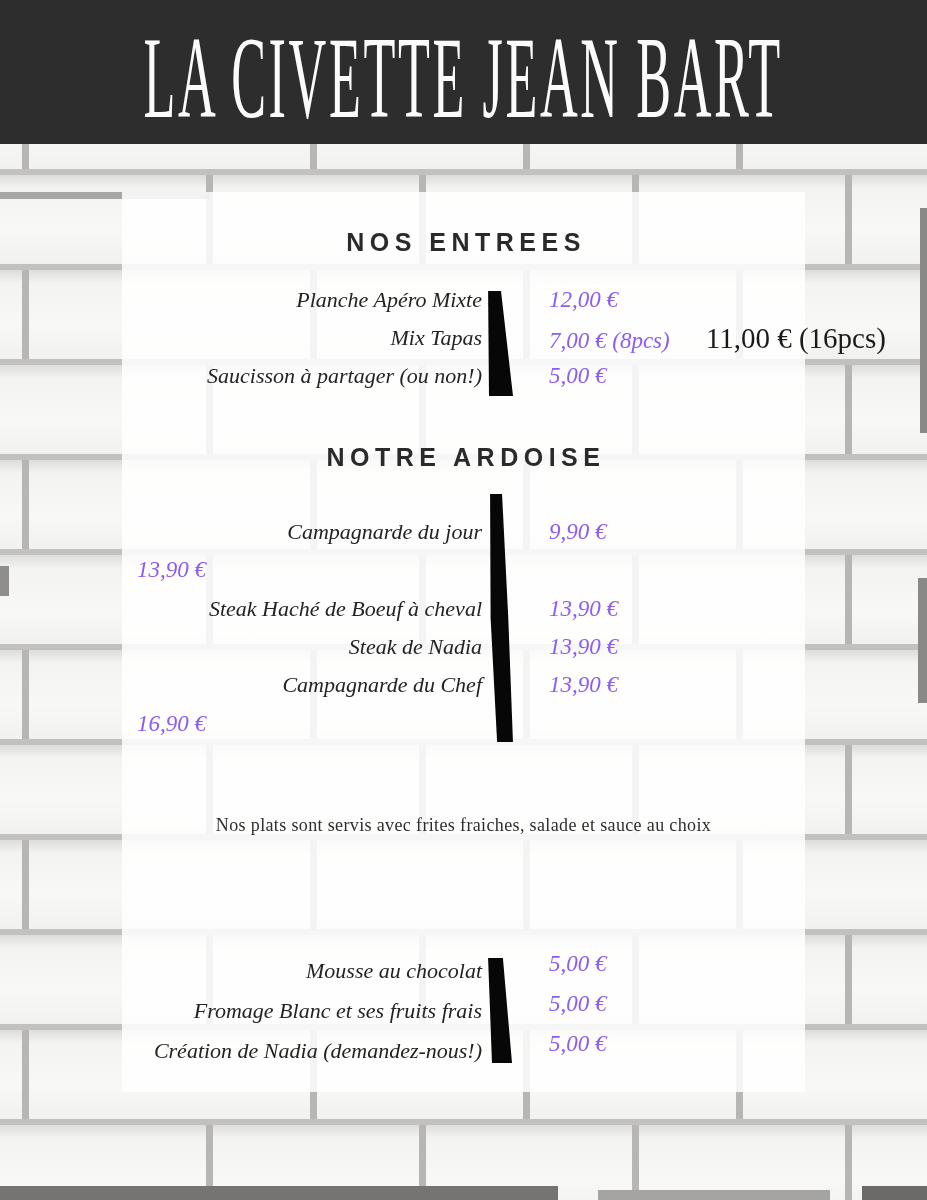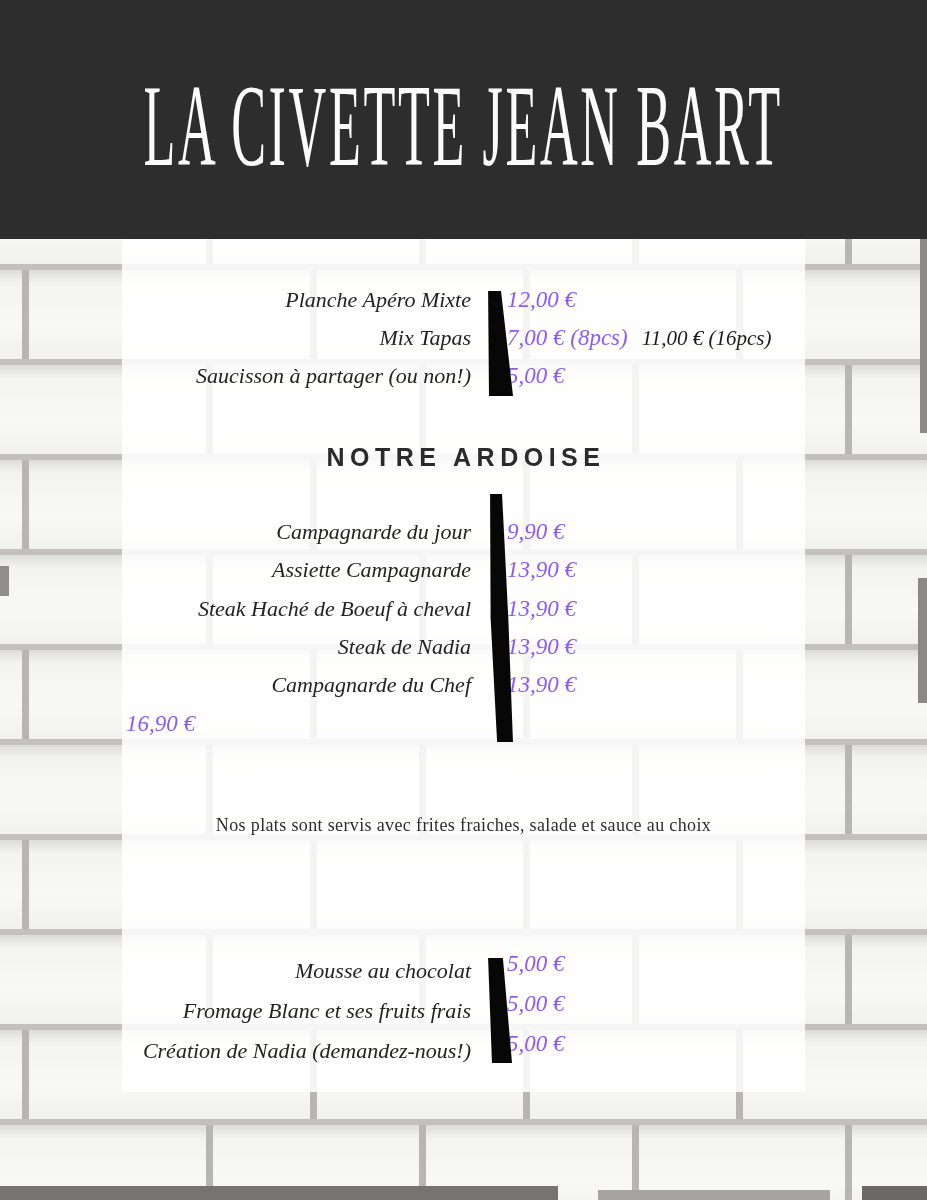--- a/index.html
+++ b/index.html
@@ -12,40 +12,40 @@
     border-bottom:6px solid #c2c1bf;
     background-image:
       repeating-linear-gradient(to right, rgba(0,0,0,0) 0 206px, #b7b6b4 206px 213px),
       linear-gradient(180deg,#dcdcda 0,#f3f3f1 13px,#f8f8f6 55px,#f1f1ef 100%);
     background-position:0 0,0 0;}
   .brick-row.odd{background-position:104px 0,0 0;}
 
   .smudge{position:absolute;z-index:1;}
 
   
-  .band{position:absolute;left:0;top:0;width:927px;height:239px;background:#2e2d2d;z-index:3;
+  .band{position:absolute;left:0;top:0;width:927px;height:144px;background:#2e2d2d;z-index:3;
         display:flex;align-items:center;justify-content:center;}
   .restaurant-title{font-family:"Liberation Serif",serif;font-size:116px;line-height:1;
         color:#fbfbfb;letter-spacing:0.05em;white-space:nowrap;
         transform:scaleX(0.45);transform-origin:50% 50%;padding-top:12px;}
 
   
   .panel{position:absolute;left:122px;top:192px;width:683px;height:900px;
          background:rgba(255,255,255,0.85);z-index:2;}
 
   .heading{position:absolute;left:0;width:100%;margin:0;text-align:center;
         font-family:"Liberation Sans",sans-serif;font-weight:700;font-size:25px;line-height:26px;
         letter-spacing:5.5px;padding-left:5px;box-sizing:border-box;color:#2b2a2a;}
 
-  .row{position:absolute;left:4px;width:100%;height:40px;display:grid;
-       grid-template-columns:345px auto;column-gap:36px;align-items:center;}
+  .row{position:absolute;left:15px;width:100%;height:40px;display:grid;
+       grid-template-columns:345px auto;column-gap:67px;align-items:center;}
   .name{font-style:italic;font-size:22px;color:#232323;text-align:right;white-space:nowrap;}
   .price-cell{white-space:nowrap;}
   .price{font-style:italic;font-size:23px;color:#8b5cf6;}
-  .price-2{font-style:italic;font-size:21px;color:#1b1b1b;margin-left:10px;}
+  .price-2{font-size:29px;color:#1b1b1b;margin-left:32px;}
   .price-up{position:relative;top:-7px;}
 
   .stroke{position:absolute;background:#070707;}
   .stroke-1{left:364px;top:99px;width:30px;height:105px;
             clip-path:polygon(7% 0,50% 0,90% 100%,10% 100%);}
   .stroke-2{left:366px;top:302px;width:26px;height:248px;
             clip-path:polygon(8% 0,54% 0,78% 50%,96% 100%,35% 100%,10% 50%);}
   .stroke-3{left:364px;top:766px;width:26px;height:105px;
             clip-path:polygon(8% 0,65% 0,100% 100%,23% 100%);}
 
@@ -80,20 +80,21 @@
   <div class="smudge" style="left:0;top:1186px;width:558px;height:14px;background:#757472;"></div>
   <div class="smudge" style="left:598px;top:1190px;width:232px;height:10px;background:#a5a4a2;"></div>
   <div class="smudge" style="left:862px;top:1186px;width:65px;height:14px;background:#6b6a68;"></div>
 
   <div class="band">
     <div class="restaurant-title">LA CIVETTE JEAN BART</div>
   </div>
 
   <div class="panel">
 
+    <h2 class="heading" style="top:37px">NOS ENTREES</h2>
 
     <div class="row" style="top:88px">
       <span class="name">Planche Apéro Mixte</span>
       <span class="price-cell"><span class="price">12,00 €</span></span>
     </div>
     <div class="row" style="top:126px">
       <span class="name">Mix Tapas</span>
       <span class="price-cell">
         <span class="price">7,00 € (8pcs)</span>
         <span class="price-2">11,00 € (16pcs)</span>
@@ -106,21 +107,20 @@
 
     <div class="stroke stroke-1"></div>
 
     <h2 class="heading" style="top:252px">NOTRE ARDOISE</h2>
 
     <div class="row" style="top:320px">
       <span class="name">Campagnarde du jour</span>
       <span class="price-cell"><span class="price">9,90 €</span></span>
     </div>
     <div class="row" style="top:358px">
-      <span class="name">Assiette Campagnarde</span>
       <span class="price-cell"><span class="price">13,90 €</span></span>
     </div>
     <div class="row" style="top:397px">
       <span class="name">Steak Haché de Boeuf à cheval</span>
       <span class="price-cell"><span class="price">13,90 €</span></span>
     </div>
     <div class="row" style="top:435px">
       <span class="name">Steak de Nadia</span>
       <span class="price-cell"><span class="price">13,90 €</span></span>
     </div>

